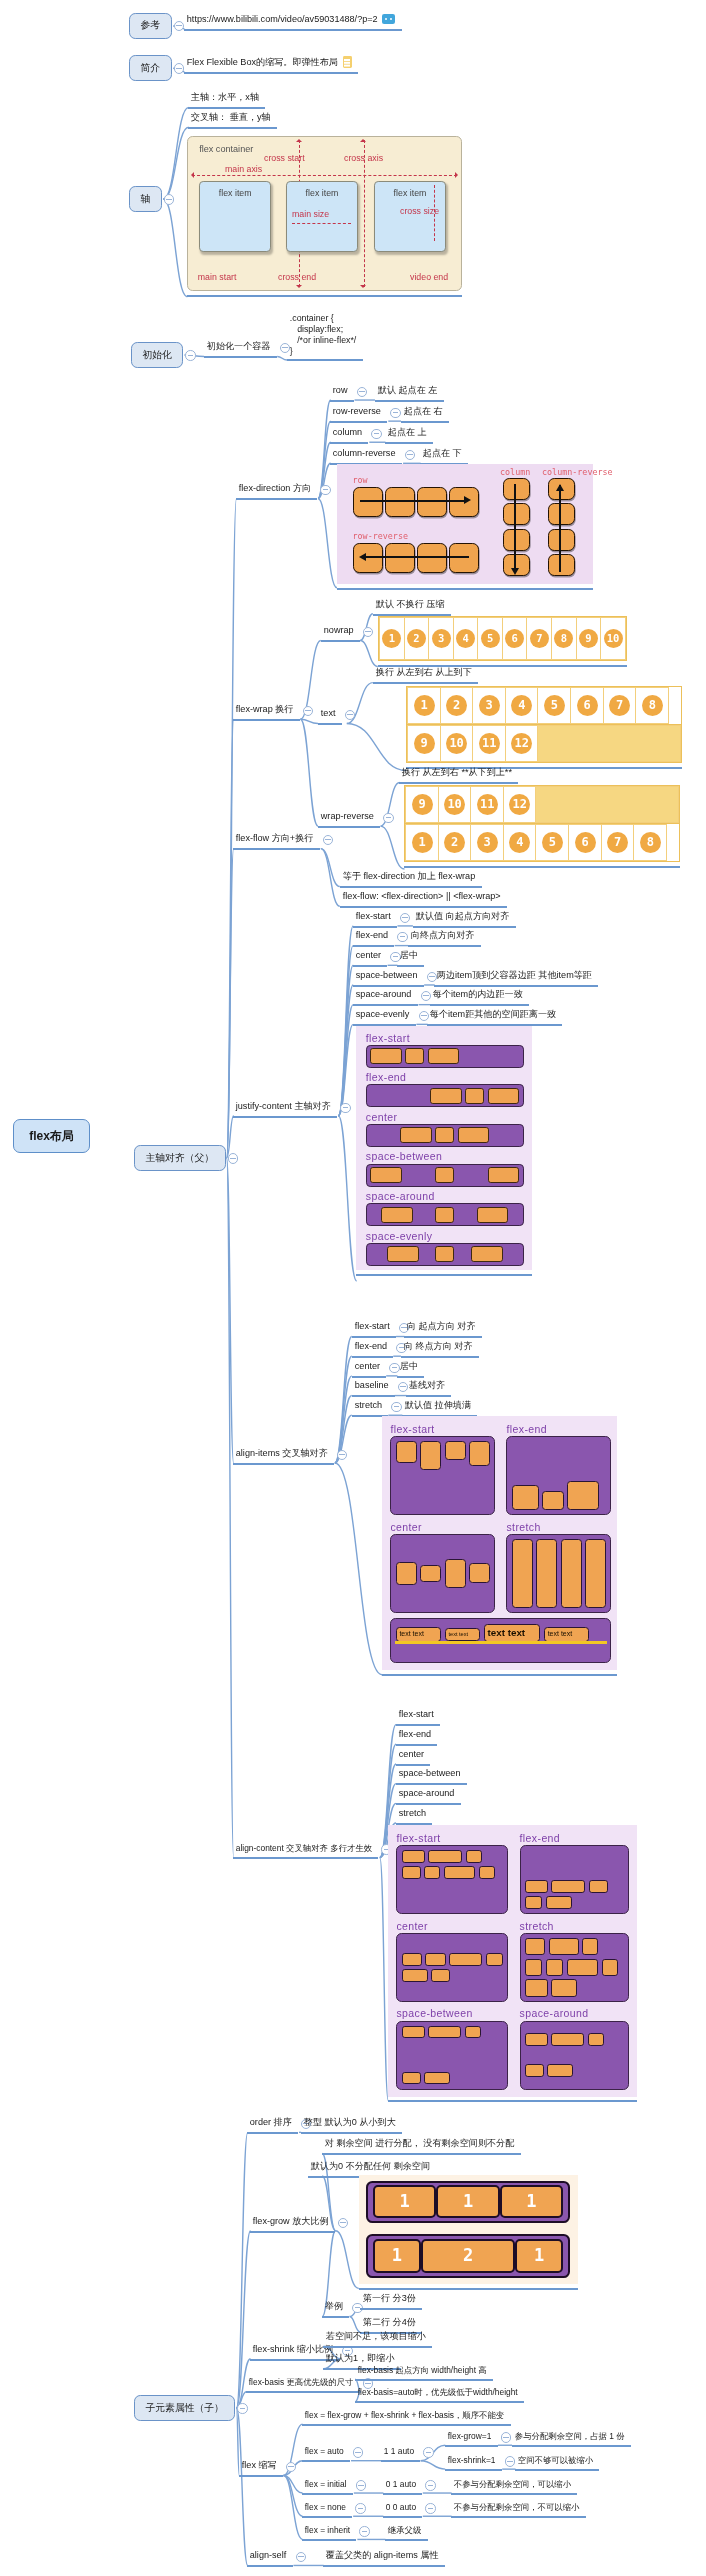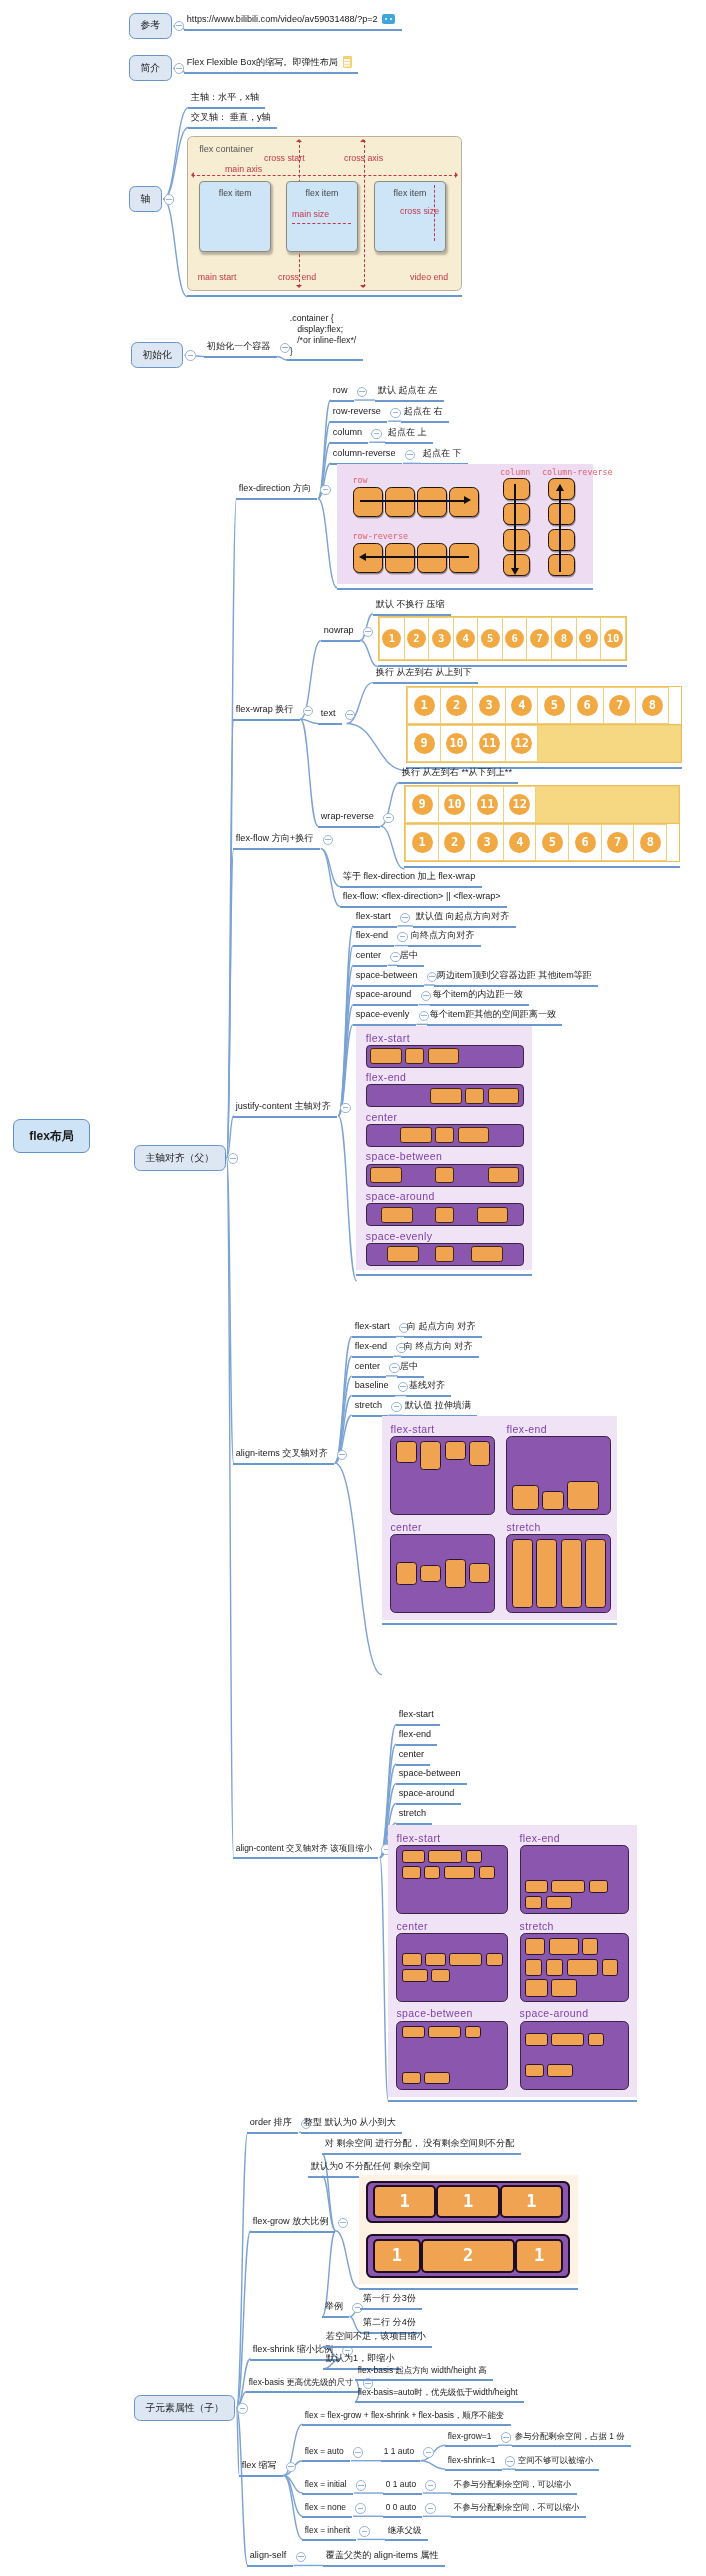--- a/index.html
+++ b/index.html
@@ -545,27 +545,34 @@
       </div>
       <div>
         <div class="plab">stretch</div>
         <div class="aibox" style="align-items:stretch">
           <span class="aichip"></span>
               <span class="aichip"></span>
               <span class="aichip"></span>
               <span class="aichip"></span>
         </div>
       </div>
-
-    </div>
-
-  </div>
-</div>
-
-<div class="u-node small" id="n-ac" style="left:233px;top:1842px"><span>align-content 交叉轴对齐 该项目缩小</span><span class="handle"></span></div>
+      <div class="bl-box aibox">
+        <div class="yline"></div>
+        <span class="btxt" style="font-size:7px;width:38px">text text</span>
+        <span class="btxt" style="font-size:5.6px;width:28px">text text</span>
+        <span class="btxt" style="font-size:9.8px;font-weight:bold;width:49px">text text</span>
+        <span class="btxt" style="font-size:7px;width:38px">text text</span>
+      </div>
+
+    </div>
+
+  </div>
+</div>
+
+<div class="u-node small" id="n-ac" style="left:233px;top:1842px"><span>align-content 交叉轴对齐 多行才生效</span><span class="handle"></span></div>
 <div class="u-node" id="n-ac0" style="left:396px;top:1708px"><span>flex-start</span></div>
 <div class="u-node" id="n-ac1" style="left:396px;top:1728px"><span>flex-end</span></div>
 <div class="u-node" id="n-ac2" style="left:396px;top:1748px"><span>center</span></div>
 <div class="u-node" id="n-ac3" style="left:396px;top:1767px"><span>space-between</span></div>
 <div class="u-node" id="n-ac4" style="left:396px;top:1787px"><span>space-around</span></div>
 <div class="u-node" id="n-ac5" style="left:396px;top:1807px"><span>stretch</span></div>
 
 <div class="u-node img-node" id="n-acdiagram" style="left:388px;top:1825px">
   <div class="lav" style="width:249px">
     <div class="acgrid">

